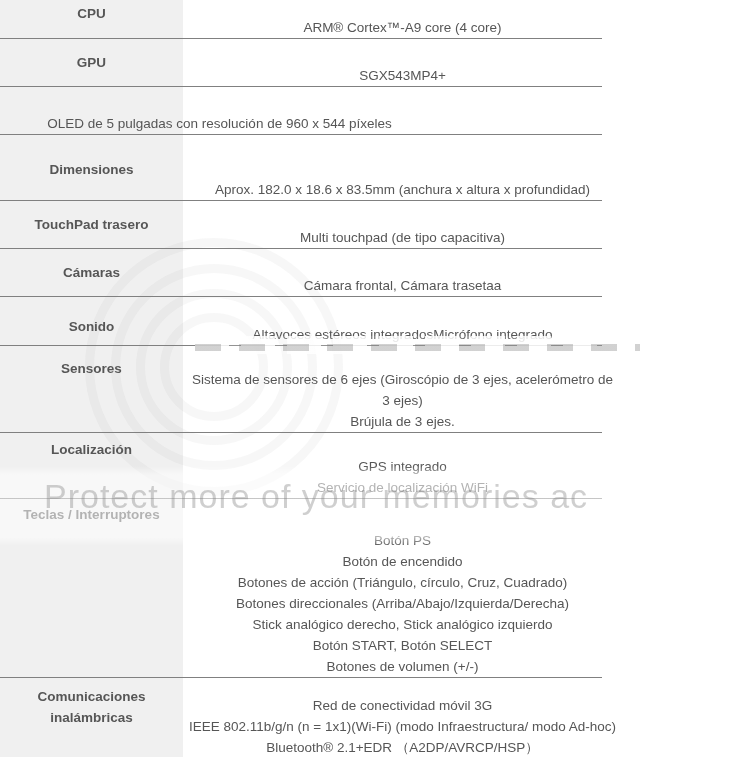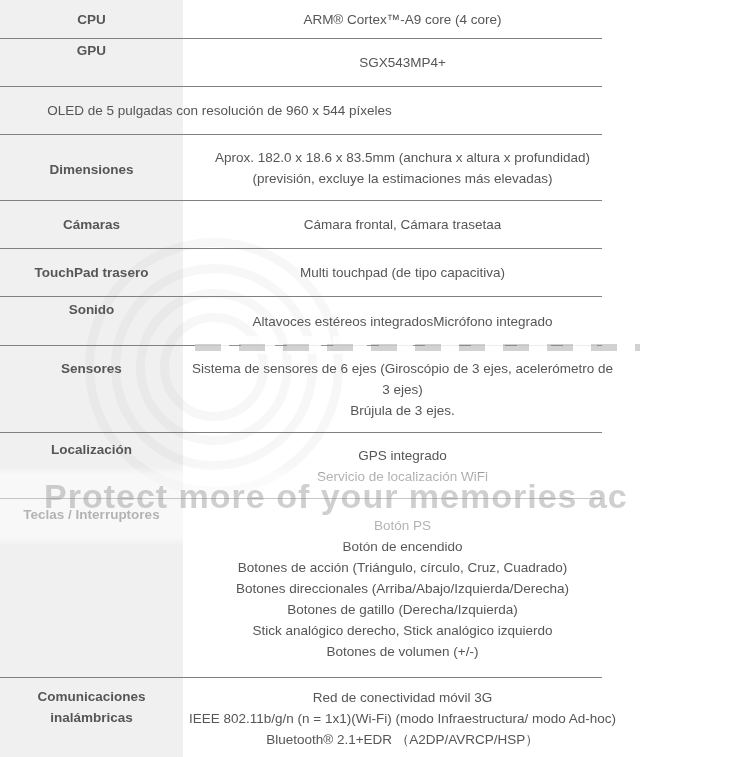--- a/index.html
+++ b/index.html
@@ -29,21 +29,21 @@
     border-bottom:1px solid var(--divider);
   }
   .row.last{border-bottom:none;}
   .cell-label{
     width:183px;flex:0 0 183px;text-align:center;
     font-weight:bold;line-height:21px;
   }
   .cell-label .lbl{display:block;}
   .cell-value{
     width:439px;flex:0 0 439px;
-    display:flex;flex-direction:column;justify-content:center;
+    display:flex;flex-direction:column;justify-content:flex-end;
     text-align:center;line-height:21px;
   }
   .cell-value .line{white-space:nowrap;}
   
   .wm{position:absolute;pointer-events:none;}
   .wm-circles{left:0;top:0;width:742px;height:757px;z-index:2;}
   .ring{position:absolute;border-radius:50%;border:9px solid rgba(130,130,130,0.065);}
   .ring.r1{left:160px;top:313px;width:90px;height:90px;}
   .ring.r2{left:136px;top:289px;width:138px;height:138px;}
   .ring.r3{left:111px;top:264px;width:188px;height:188px;}
@@ -64,89 +64,88 @@
   .wm-band-big{
     left:0;top:466px;width:742px;height:80px;z-index:3;
     background:linear-gradient(180deg,
       rgba(255,255,255,0) 0,
       rgba(255,255,255,0.55) 9px,
       rgba(255,255,255,0.55) calc(100% - 9px),
       rgba(255,255,255,0) 100%);
   }
   .wm-text{
     left:44px;top:477px;z-index:4;
-    font-size:34px;font-weight:bold;letter-spacing:1px;
+    font-size:34px;font-weight:normal;letter-spacing:1px;
     color:rgba(128,128,128,0.38);
     white-space:nowrap;
     text-align:right;
   }
 </style>
 </head>
 <body>
 
 <div class="page">
   <div class="gray-col"></div>
 
   <div class="rows">
 
     <div class="row" style="height:39px">
       <div class="cell-label">
-        <span class="lbl" style="margin-top:9px">CPU</span>
+        <span class="lbl" style="margin-top:3px">CPU</span>
       </div>
       <div class="cell-value">
         <div class="line">ARM® Cortex™-A9 core (4 core)</div>
       </div>
     </div>
 
     <div class="row" style="height:48px">
       <div class="cell-label">
-        <span class="lbl" style="margin-top:1px">GPU</span>
+        <span class="lbl" style="margin-top:13px">GPU</span>
       </div>
       <div class="cell-value">
         <div class="line">SGX543MP4+</div>
       </div>
     </div>
 
     <div class="row" style="height:48px">
       <div class="cell-value">
         <div class="line">OLED de 5 pulgadas con resolución de 960 x 544 píxeles</div>
       </div>
     </div>
 
     <div class="row" style="height:66px">
       <div class="cell-label">
         <span class="lbl" style="margin-top:24px">Dimensiones</span>
       </div>
       <div class="cell-value">
         <div class="line">Aprox. 182.0 x 18.6 x 83.5mm (anchura x altura x profundidad)</div>
-        <div class="line">(previsión, excluye la estimaciones más elevadas)</div>
+      </div>
+    </div>
+
+    <div class="row" style="height:48px">
+      <div class="cell-label">
+        <span class="lbl" style="margin-top:13px">TouchPad trasero</span>
+      </div>
+      <div class="cell-value">
+        <div class="line">Multi touchpad (de tipo capacitiva)</div>
       </div>
     </div>
 
     <div class="row" style="height:48px">
       <div class="cell-label">
         <span class="lbl" style="margin-top:13px">Cámaras</span>
       </div>
       <div class="cell-value">
         <div class="line">Cámara frontal, Cámara trasetaa</div>
       </div>
     </div>
 
-    <div class="row" style="height:48px">
-      <div class="cell-label">
-        <span class="lbl" style="margin-top:13px">TouchPad trasero</span>
-      </div>
-      <div class="cell-value">
-        <div class="line">Multi touchpad (de tipo capacitiva)</div>
-      </div>
-    </div>
-
     <div class="row" style="height:49px">
       <div class="cell-label">
-        <span class="lbl" style="margin-top:2px">Sonido</span>
+        <span class="lbl" style="margin-top:19px">Sonido</span>
       </div>
       <div class="cell-value">
         <div class="line">Altavoces estéreos integradosMicrófono integrado</div>
       </div>
     </div>
 
     <div class="row" style="height:87px">
       <div class="cell-label">
         <span class="lbl" style="margin-top:12px">Sensores</span>
       </div>
@@ -169,22 +168,22 @@
 
     <div class="row" style="height:179px">
       <div class="cell-label">
         <span class="lbl" style="margin-top:5px">Teclas / Interruptores</span>
       </div>
       <div class="cell-value">
         <div class="line">Botón PS</div>
         <div class="line">Botón de encendido</div>
         <div class="line">Botones de acción (Triángulo, círculo, Cruz, Cuadrado)</div>
         <div class="line">Botones direccionales (Arriba/Abajo/Izquierda/Derecha)</div>
-        <div class="line">Botones de gatillo (Derecha/Izquierda)</div>
         <div class="line">Stick analógico derecho, Stick analógico izquierdo</div>
+        <div class="line">Botón START, Botón SELECT</div>
         <div class="line">Botones de volumen (+/-)</div>
       </div>
     </div>
 
     <div class="row last" style="height:80px">
       <div class="cell-label">
         <span class="lbl" style="margin-top:8px;padding:0 18px">Comunicaciones inalámbricas</span>
       </div>
       <div class="cell-value">
         <div class="line">Red de conectividad móvil 3G</div>

